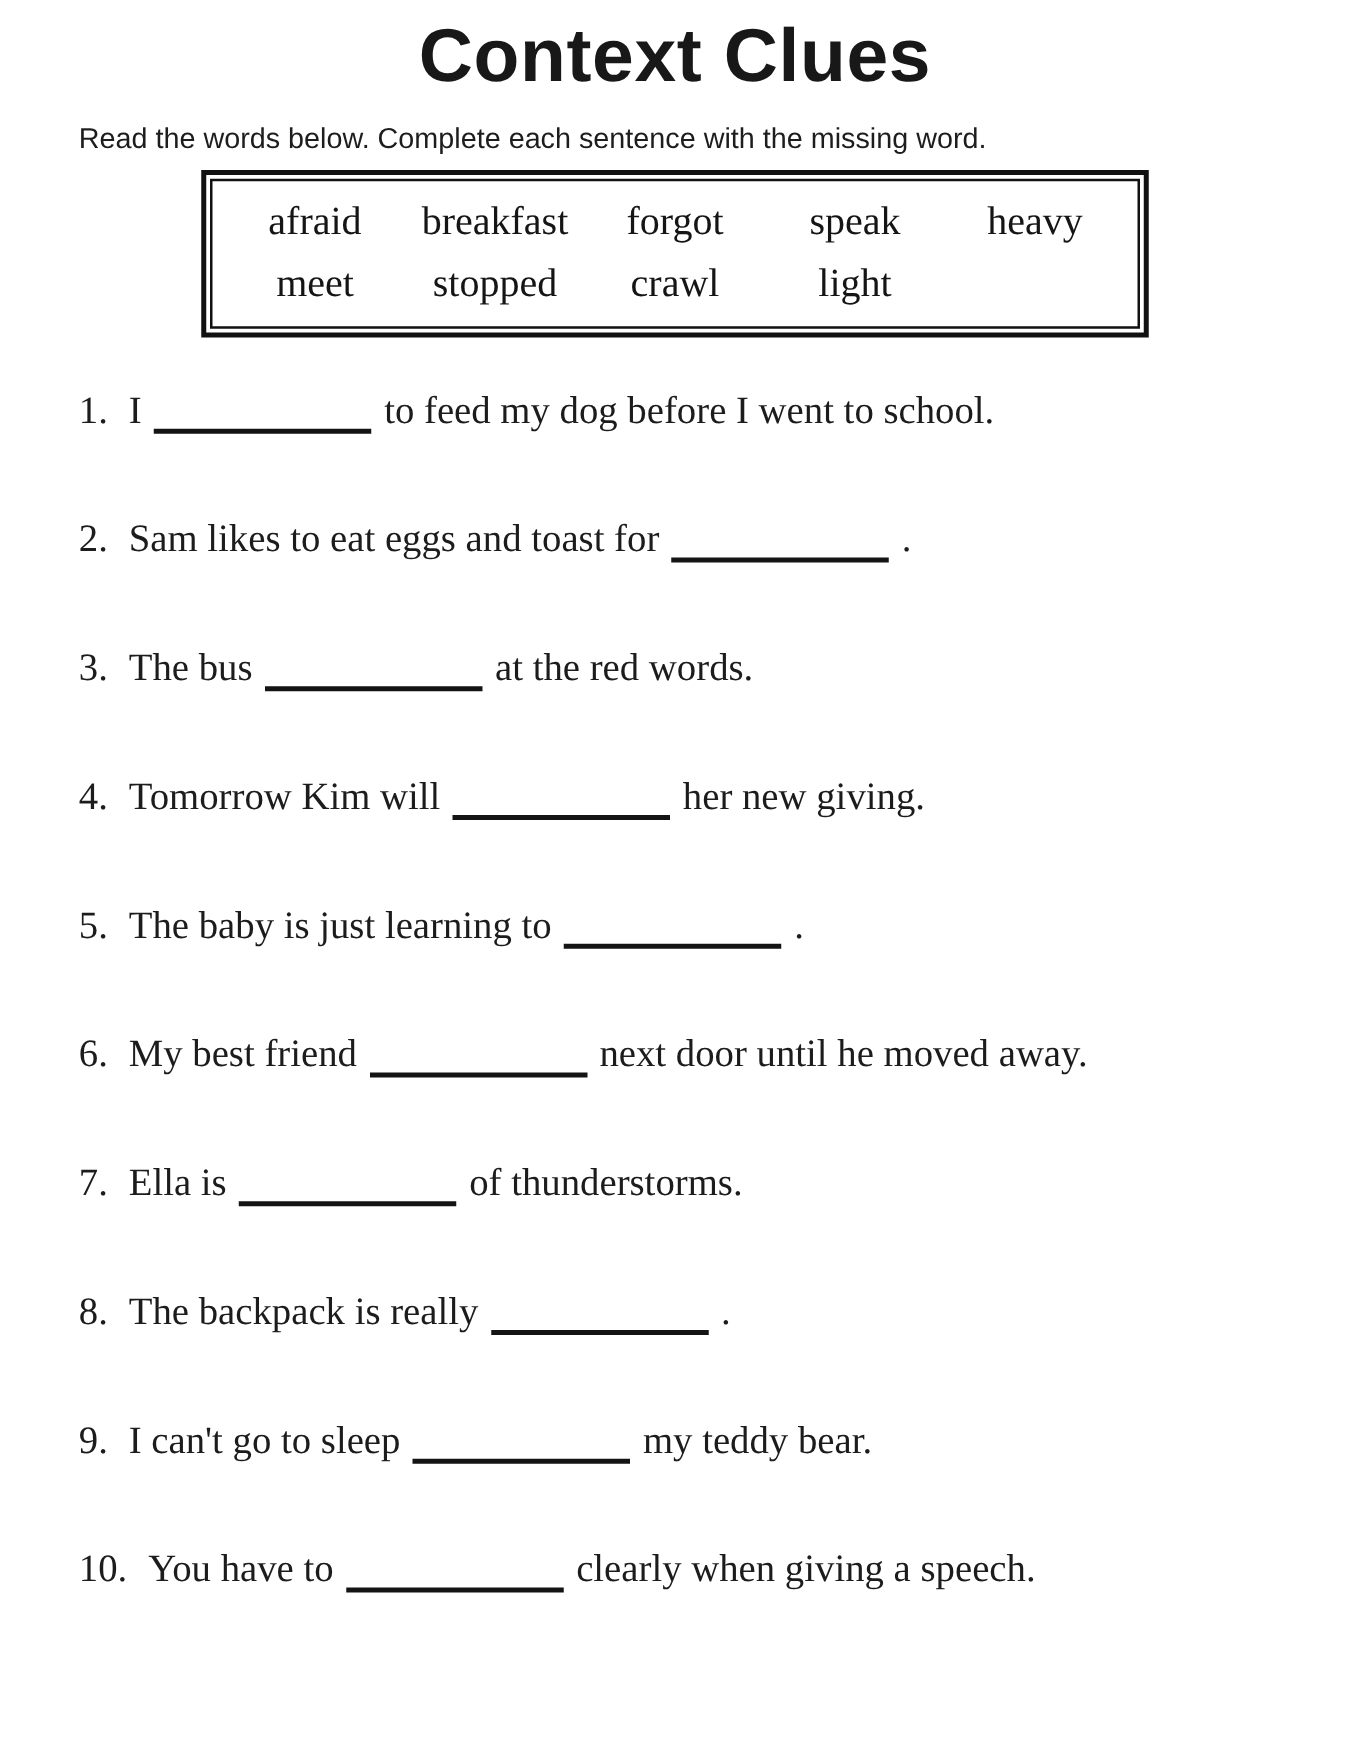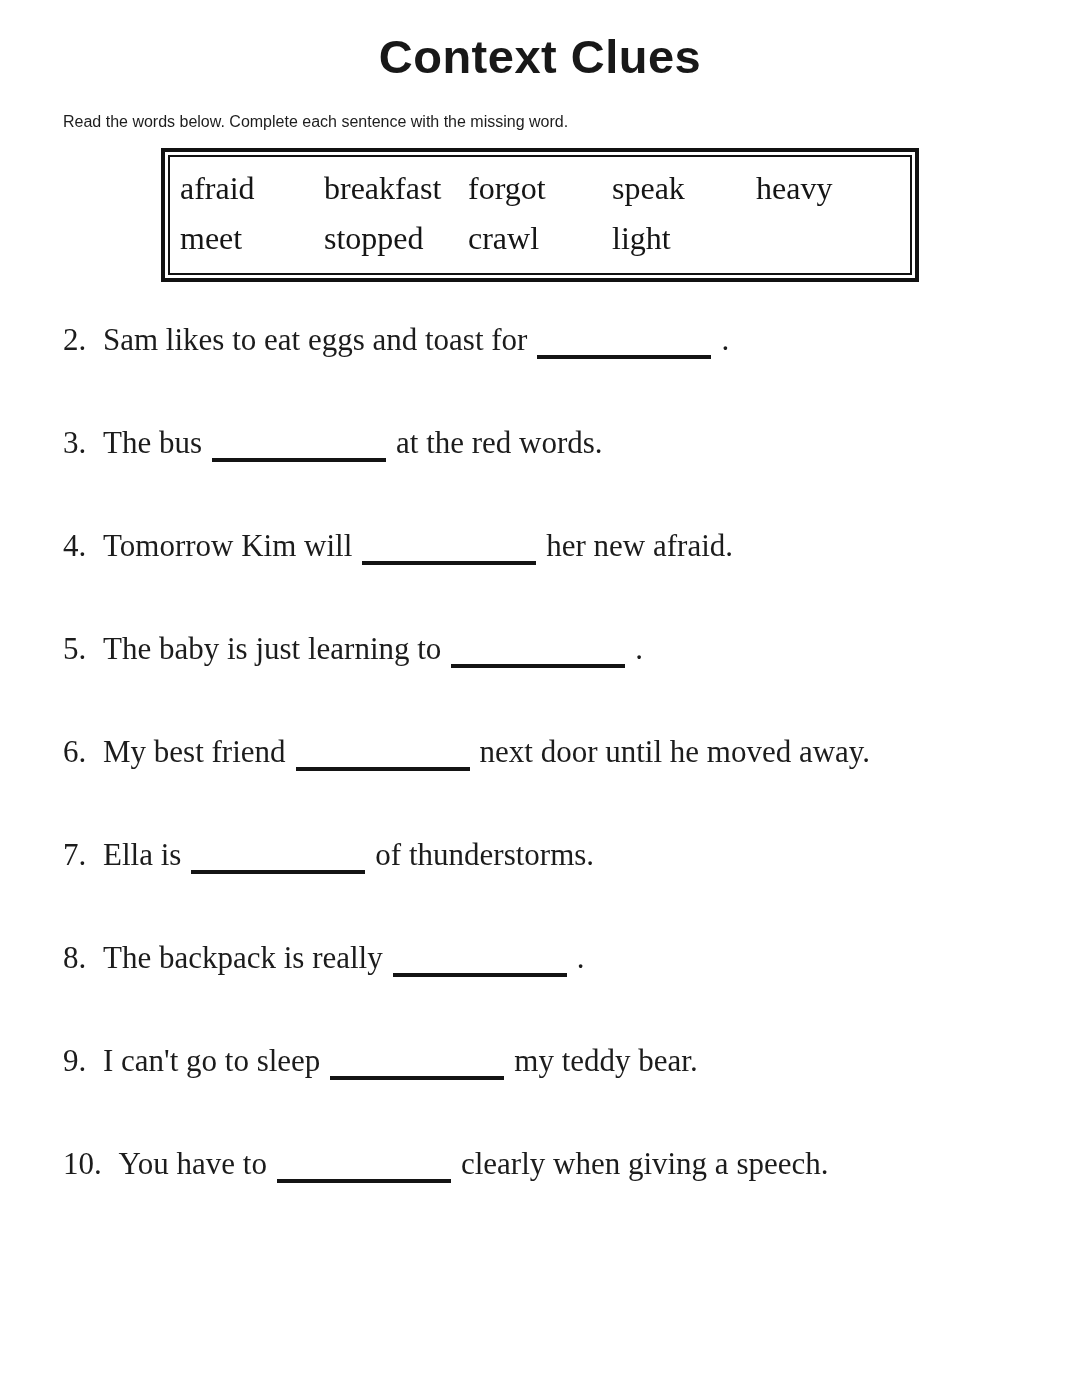--- a/index.html
+++ b/index.html
@@ -16,50 +16,50 @@
     overflow: hidden;
   }
   .page {
     width: 1080px;
     height: 1398px;
     position: relative;
   }
   .title {
     font-family: "Liberation Sans", sans-serif;
     font-weight: 900;
-    font-size: 47px;
+    font-size: 60px;
     letter-spacing: 0.5px;
     text-align: center;
     color: #181818;
     margin: 0;
-    padding-top: 26px;
+    padding-top: 14px;
     line-height: 62px;
   }
   .instruction {
     font-family: "Liberation Sans", sans-serif;
-    font-size: 16px;
+    font-size: 23px;
     color: #1d1d1d;
     margin: 20px 0 0 63px;
     line-height: 28px;
   }
   .word-bank-outer {
     width: 758px;
     margin: 12px auto 0 auto;
     border: 4px solid #111111;
     padding: 3px;
     background: #ffffff;
   }
   .word-bank-inner {
     border: 2px solid #111111;
     padding: 6px 10px 10px 10px;
   }
   .bank-row {
     display: grid;
     grid-template-columns: repeat(5, 1fr);
-    text-align: left;
+    text-align: center;
   }
   .bank-word {
     font-size: 32px;
     line-height: 50px;
     color: #151515;
     white-space: nowrap;
   }
   .questions {
     margin: 34px 0 0 63px;
   }
@@ -103,31 +103,34 @@
         <div class="bank-row">
           <span class="bank-word">meet</span>
           <span class="bank-word">stopped</span>
           <span class="bank-word">crawl</span>
           <span class="bank-word">light</span>
         </div>
       </div>
   </div>
 
   <div class="questions" id="questions-list">
+  <div class="question">
+    <span class="qnum">1. </span><span class="qbefore">I</span><span class="blank"></span><span class="qafter">to feed my dog before I went to school.</span>
+  </div>
 
   <div class="question">
     <span class="qnum">2. </span><span class="qbefore">Sam likes to eat eggs and toast for</span><span class="blank"></span><span class="qafter">.</span>
   </div>
 
   <div class="question">
     <span class="qnum">3. </span><span class="qbefore">The bus</span><span class="blank"></span><span class="qafter">at the red words.</span>
   </div>
 
   <div class="question">
-    <span class="qnum">4. </span><span class="qbefore">Tomorrow Kim will</span><span class="blank"></span><span class="qafter">her new afraid.</span>
+    <span class="qnum">4. </span><span class="qbefore">Tomorrow Kim will</span><span class="blank"></span><span class="qafter">her new giving.</span>
   </div>
 
   <div class="question">
     <span class="qnum">5. </span><span class="qbefore">The baby is just learning to</span><span class="blank"></span><span class="qafter">.</span>
   </div>
 
   <div class="question">
     <span class="qnum">6. </span><span class="qbefore">My best friend</span><span class="blank"></span><span class="qafter">next door until he moved away.</span>
   </div>
 

